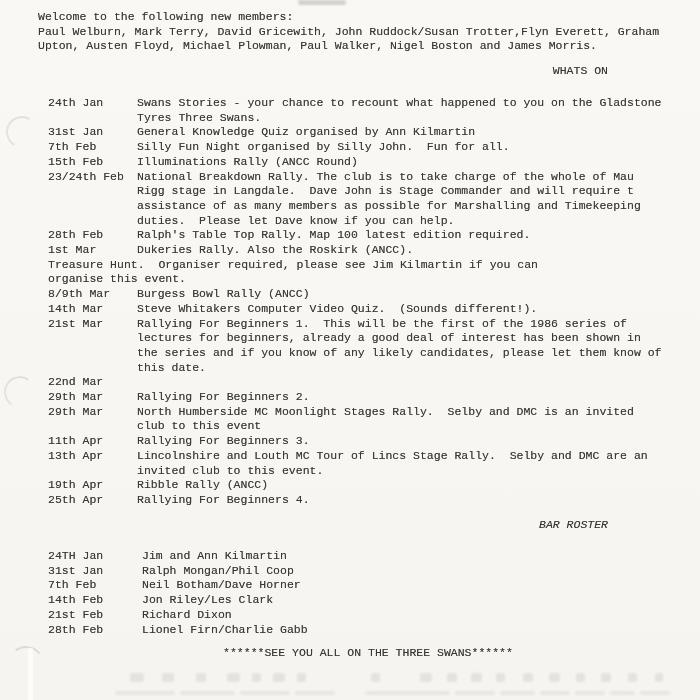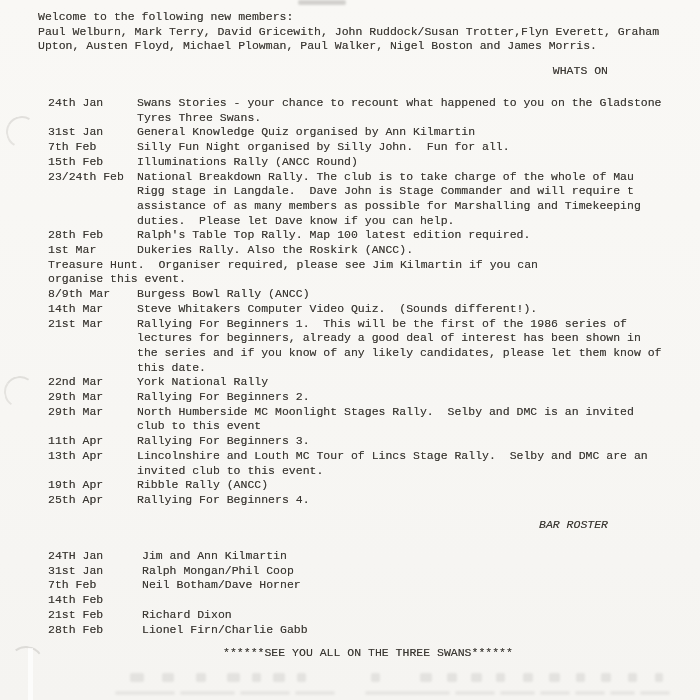--- a/index.html
+++ b/index.html
@@ -125,21 +125,20 @@
     </div>
     <div class="ev-row">
       <div class="ev-date">21st Mar</div>
       <div class="ev-desc">Rallying For Beginners 1.  This will be the first of the 1986 series of
 lectures for beginners, already a good deal of interest has been shown in
 the series and if you know of any likely candidates, please let them know of
 this date.</div>
     </div>
     <div class="ev-row">
       <div class="ev-date">22nd Mar</div>
-      <div class="ev-desc">York National Rally</div>
     </div>
     <div class="ev-row">
       <div class="ev-date">29th Mar</div>
       <div class="ev-desc">Rallying For Beginners 2.</div>
     </div>
     <div class="ev-row">
       <div class="ev-date">29th Mar</div>
       <div class="ev-desc">North Humberside MC Moonlight Stages Rally.  Selby and DMC is an invited
 club to this event</div>
     </div>
@@ -172,20 +171,21 @@
     <div class="ev-row">
       <div class="bar-date">31st Jan</div>
       <div class="ev-desc">Ralph Mongan/Phil Coop</div>
     </div>
     <div class="ev-row">
       <div class="bar-date">7th Feb</div>
       <div class="ev-desc">Neil Botham/Dave Horner</div>
     </div>
     <div class="ev-row">
       <div class="bar-date">14th Feb</div>
+      <div class="ev-desc">Jon Riley/Les Clark</div>
     </div>
     <div class="ev-row">
       <div class="bar-date">21st Feb</div>
       <div class="ev-desc">Richard Dixon</div>
     </div>
     <div class="ev-row">
       <div class="bar-date">28th Feb</div>
       <div class="ev-desc">Lionel Firn/Charlie Gabb</div>
     </div>
   </div>

